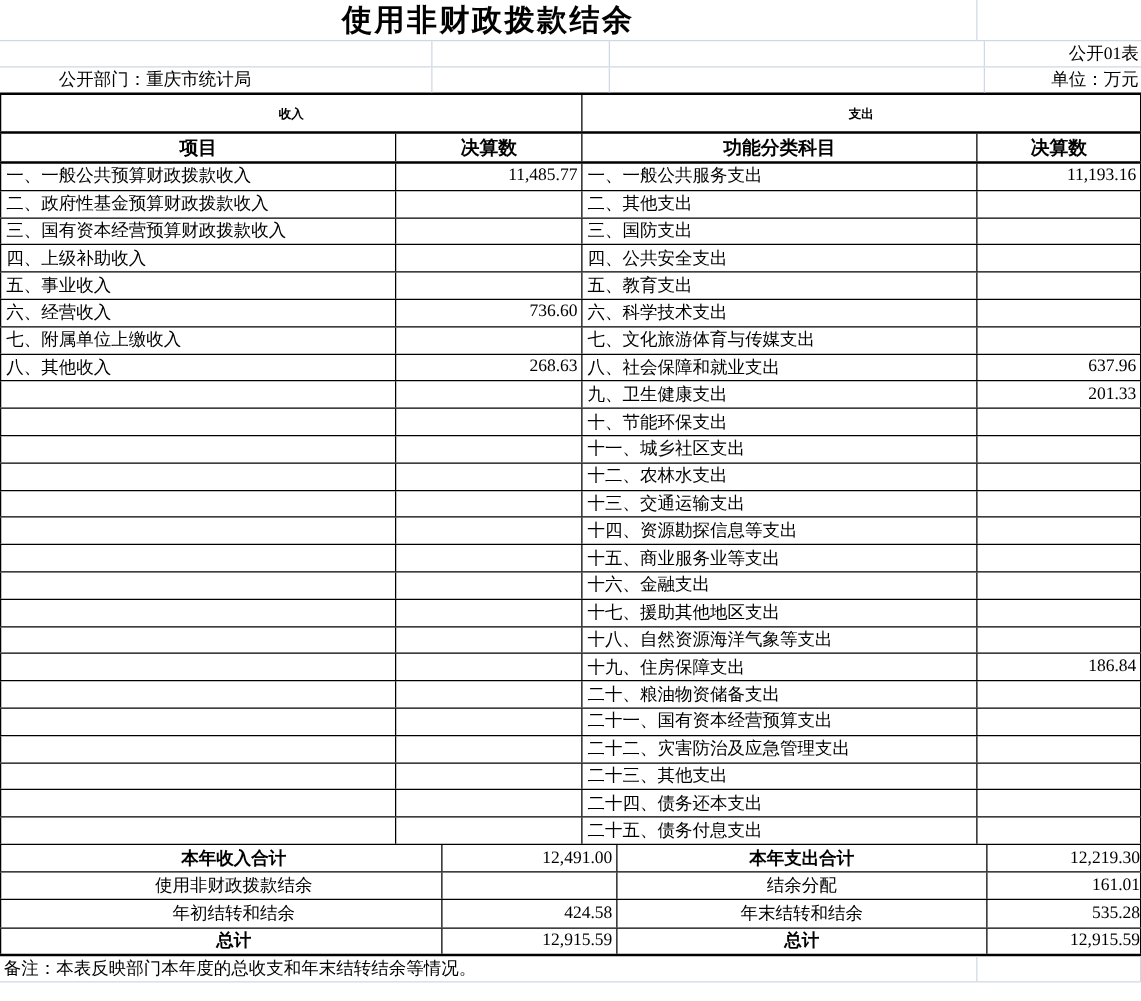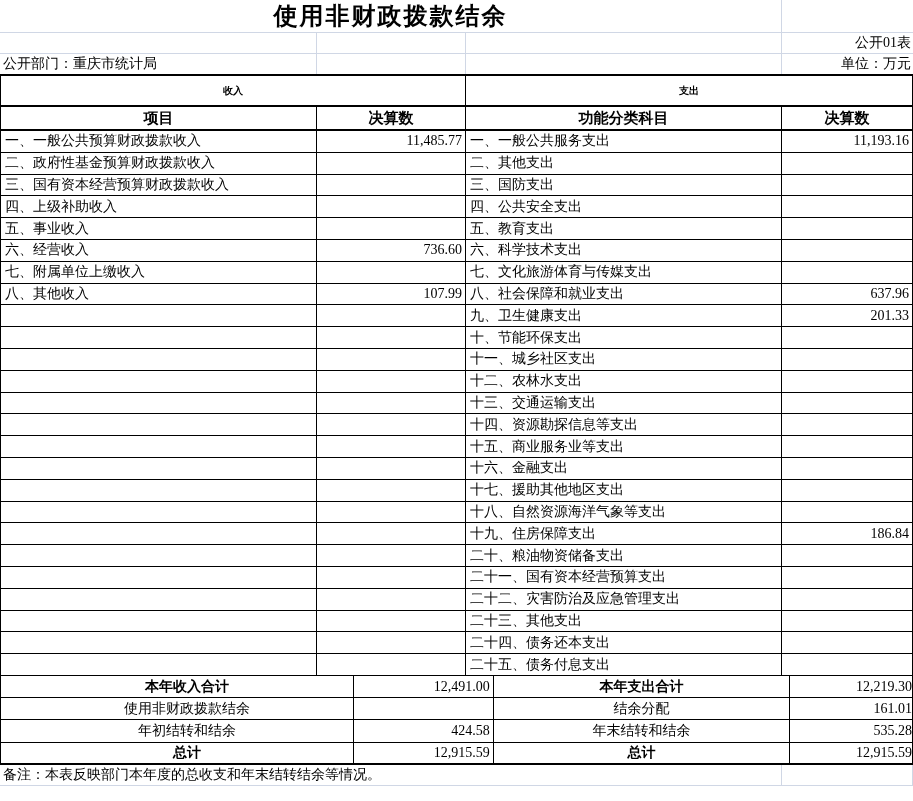--- a/index.html
+++ b/index.html
@@ -21,21 +21,21 @@
   .cell{display:flex;align-items:center;white-space:nowrap;overflow:visible;}
 
   
   .title-row{height:33px;border-bottom:1px solid var(--grid);}
   .title-cell{width:782px;justify-content:center;border-right:1px solid var(--grid);
               font-size:24px;font-weight:bold;letter-spacing:2px;}
   .title-side{width:131px;}
 
   .meta-row{height:21px;border-bottom:1px solid var(--grid);font-size:14px;}
   .meta-row2{height:20px;font-size:14px;}
-  .mc1{width:317px;border-right:1px solid var(--grid);padding-left:3px;}
+  .mc1{width:317px;border-right:1px solid var(--grid);padding-left:3px;margin-left:44px;}
   .mc2{width:149px;border-right:1px solid var(--grid);}
   .mc3{width:316px;border-right:1px solid var(--grid);}
   .mc4{width:131px;justify-content:flex-end;padding-right:2px;}
 
   
   .h1{height:33px;border-top:2px solid var(--ink);border-bottom:2px solid var(--ink);
       font-weight:bold;font-size:10px;}
   .hw1{width:466px;justify-content:center;border-left:1px solid var(--ink);border-right:1px solid var(--ink);}
   .hw2{width:447px;justify-content:center;border-right:1px solid var(--ink);}
 
@@ -147,21 +147,21 @@
 
         <div class="row t-row">
           <div class="cell ci">七、附属单位上缴收入</div>
           <div class="cell cv"></div>
           <div class="cell ce">七、文化旅游体育与传媒支出</div>
           <div class="cell cw"></div>
         </div>
 
         <div class="row t-row">
           <div class="cell ci">八、其他收入</div>
-          <div class="cell cv">107.99</div>
+          <div class="cell cv">268.63</div>
           <div class="cell ce">八、社会保障和就业支出</div>
           <div class="cell cw">637.96</div>
         </div>
 
         <div class="row t-row">
           <div class="cell ci"></div>
           <div class="cell cv"></div>
           <div class="cell ce">九、卫生健康支出</div>
           <div class="cell cw">201.33</div>
         </div>

